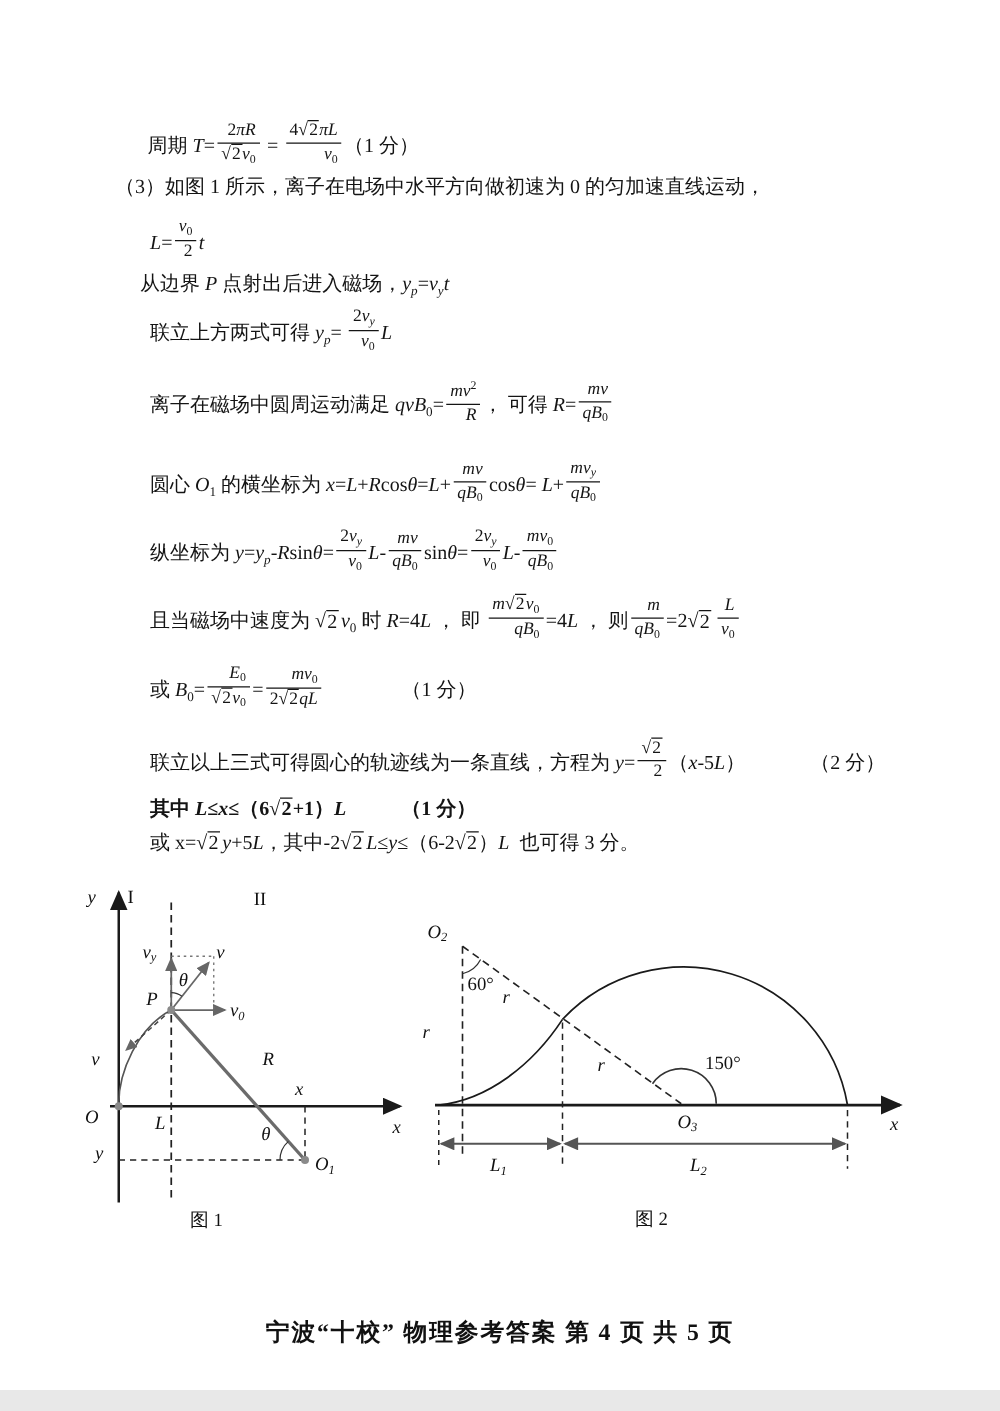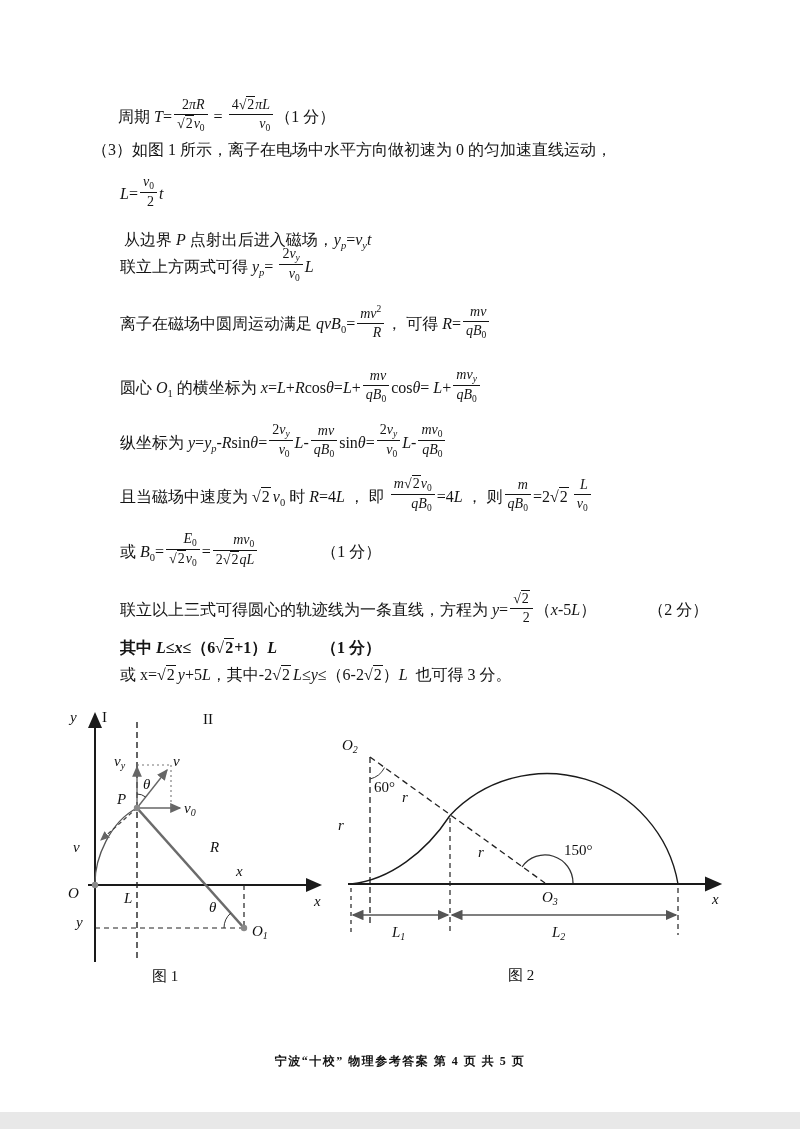--- a/index.html
+++ b/index.html
@@ -13,35 +13,35 @@
   .msup{font-size:10.5px;vertical-align:super;}
   .frac{display:inline-block;vertical-align:middle;text-align:right;margin:3px 2px;transform:translateY(-3px);}
   .frac .num,.frac .den{display:block;font-size:14px;line-height:1.3;padding:0 3px;}
   .frac .den{border-top:1.4px solid #141414;}
   .frac .msub{font-size:9.5px;vertical-align:-3px;}
   .frac .msup{font-size:9.5px;}
   .sqrtg{white-space:nowrap;}
   .radc{border-top:1.4px solid #141414;padding:0 1px;}
   .gap{display:inline-block;}
   #footer{position:absolute;top:1053px;left:0;width:100%;text-align:center;
-          font-size:12px;font-weight:bold;letter-spacing:1.5px;color:#111;}
+          font-size:19px;font-weight:bold;letter-spacing:1.5px;color:#111;}
   svg text{font-family:"Liberation Serif",serif;font-size:15px;fill:#111;}
   svg .it{font-style:italic;}
   svg .cap{font-size:15px;font-style:normal;}
   svg .sm{font-size:10px;}
 </style>
 </head>
 <body>
 
 <div id="page">
 
   <div class="mline" style="top:96px;  left:118px;"><span class="mt">周期 </span><span class="mi">T</span><span class="mt">=</span><span class="frac"><span class="num"><span class="mt">2</span><span class="mi">πR</span></span><span class="den"><span class="sqrtg"><span class="mt">√</span><span class="radc mt">2</span></span><span class="mi">v</span><span class="msub">0</span></span></span><span class="mt"> = </span><span class="frac"><span class="num"><span class="mt">4</span><span class="sqrtg"><span class="mt">√</span><span class="radc mt">2</span></span><span class="mi">πL</span></span><span class="den"><span class="mi">v</span><span class="msub">0</span></span></span><span class="mt">（1 分）</span></div>
   <div class="mline" style="top:140px; left:92px;"><span class="mt">（3）如图 1 所示，离子在电场中水平方向做初速为 0 的匀加速直线运动，</span></div>
   <div class="mline" style="top:173px; left:120px;"><span class="mi">L</span><span class="mt">=</span><span class="frac"><span class="num"><span class="mi">v</span><span class="msub">0</span></span><span class="den"><span class="mt">2</span></span></span><span class="mi">t</span></div>
-  <div class="mline" style="top:218px; left:124px;margin-top:12px;"><span class="mt">从边界 </span><span class="mi">P</span><span class="mt"> 点射出后进入磁场，</span><span class="mi">y</span><span class="msub mi">p</span><span class="mt">=</span><span class="mi">v</span><span class="msub mi">y</span><span class="mi">t</span></div>
+  <div class="mline" style="top:218px; left:112px;"><span class="mt">从边界 </span><span class="mi">P</span><span class="mt"> 点射出后进入磁场，</span><span class="mi">y</span><span class="msub mi">p</span><span class="mt">=</span><span class="mi">v</span><span class="msub mi">y</span><span class="mi">t</span></div>
   <div class="mline" style="top:245px; left:120px;"><span class="mt">联立上方两式可得 </span><span class="mi">y</span><span class="msub mi">p</span><span class="mt">= </span><span class="frac"><span class="num"><span class="mt">2</span><span class="mi">v</span><span class="msub mi">y</span></span><span class="den"><span class="mi">v</span><span class="msub">0</span></span></span><span class="mi">L</span></div>
   <div class="mline" style="top:303px; left:120px;"><span class="mt">离子在磁场中圆周运动满足 </span><span class="mi">qvB</span><span class="msub">0</span><span class="mt">=</span><span class="frac"><span class="num"><span class="mi">mv</span><span class="msup">2</span></span><span class="den"><span class="mi">R</span></span></span><span class="mt">， 可得 </span><span class="mi">R</span><span class="mt">=</span><span class="frac"><span class="num"><span class="mi">mv</span></span><span class="den"><span class="mi">qB</span><span class="msub">0</span></span></span></div>
   <div class="mline" style="top:366px; left:120px;"><span class="mt">圆心 </span><span class="mi">O</span><span class="msub">1</span><span class="mt"> 的横坐标为 </span><span class="mi">x</span><span class="mt">=</span><span class="mi">L</span><span class="mt">+</span><span class="mi">R</span><span class="mt">cos</span><span class="mi">θ</span><span class="mt">=</span><span class="mi">L</span><span class="mt">+</span><span class="frac"><span class="num"><span class="mi">mv</span></span><span class="den"><span class="mi">qB</span><span class="msub">0</span></span></span><span class="mt">cos</span><span class="mi">θ</span><span class="mt">= </span><span class="mi">L</span><span class="mt">+</span><span class="frac"><span class="num"><span class="mi">mv</span><span class="msub mi">y</span></span><span class="den"><span class="mi">qB</span><span class="msub">0</span></span></span></div>
   <div class="mline" style="top:421px; left:120px;"><span class="mt">纵坐标为 </span><span class="mi">y</span><span class="mt">=</span><span class="mi">y</span><span class="msub mi">p</span><span class="mt">-</span><span class="mi">R</span><span class="mt">sin</span><span class="mi">θ</span><span class="mt">=</span><span class="frac"><span class="num"><span class="mt">2</span><span class="mi">v</span><span class="msub mi">y</span></span><span class="den"><span class="mi">v</span><span class="msub">0</span></span></span><span class="mi">L</span><span class="mt">-</span><span class="frac"><span class="num"><span class="mi">mv</span></span><span class="den"><span class="mi">qB</span><span class="msub">0</span></span></span><span class="mt">sin</span><span class="mi">θ</span><span class="mt">=</span><span class="frac"><span class="num"><span class="mt">2</span><span class="mi">v</span><span class="msub mi">y</span></span><span class="den"><span class="mi">v</span><span class="msub">0</span></span></span><span class="mi">L</span><span class="mt">-</span><span class="frac"><span class="num"><span class="mi">mv</span><span class="msub">0</span></span><span class="den"><span class="mi">qB</span><span class="msub">0</span></span></span></div>
   <div class="mline" style="top:475px; left:120px;"><span class="mt">且当磁场中速度为 </span><span class="sqrtg"><span class="mt">√</span><span class="radc mt">2</span></span><span class="gap" style="width: 2px;"></span><span class="mi">v</span><span class="msub">0</span><span class="mt"> 时 </span><span class="mi">R</span><span class="mt">=4</span><span class="mi">L</span><span class="mt"> ， 即 </span><span class="frac"><span class="num"><span class="mi">m</span><span class="sqrtg"><span class="mt">√</span><span class="radc mt">2</span></span><span class="mi">v</span><span class="msub">0</span></span><span class="den"><span class="mi">qB</span><span class="msub">0</span></span></span><span class="mt">=4</span><span class="mi">L</span><span class="mt"> ， 则</span><span class="frac"><span class="num"><span class="mi">m</span></span><span class="den"><span class="mi">qB</span><span class="msub">0</span></span></span><span class="mt">=2</span><span class="sqrtg"><span class="mt">√</span><span class="radc mt">2</span></span><span class="gap" style="width: 3px;"></span><span class="frac"><span class="num"><span class="mi">L</span></span><span class="den"><span class="mi">v</span><span class="msub">0</span></span></span></div>
   <div class="mline" style="top:530px; left:120px;"><span class="mt">或 </span><span class="mi">B</span><span class="msub">0</span><span class="mt">=</span><span class="frac"><span class="num"><span class="mi">E</span><span class="msub">0</span></span><span class="den"><span class="sqrtg"><span class="mt">√</span><span class="radc mt">2</span></span><span class="mi">v</span><span class="msub">0</span></span></span><span class="mt">=</span><span class="frac"><span class="num"><span class="mi">mv</span><span class="msub">0</span></span><span class="den"><span class="mt">2</span><span class="sqrtg"><span class="mt">√</span><span class="radc mt">2</span></span><span class="mi">qL</span></span></span><span class="gap" style="width: 62px;"></span><span class="mt">（1 分）</span></div>
   <div class="mline" style="top:590px; left:120px;"><span class="mt">联立以上三式可得圆心的轨迹线为一条直线，方程为 </span><span class="mi">y</span><span class="mt">=</span><span class="frac"><span class="num"><span class="sqrtg"><span class="mt">√</span><span class="radc mt">2</span></span></span><span class="den"><span class="mt">2</span></span></span><span class="mt">（</span><span class="mi">x</span><span class="mt">-5</span><span class="mi">L</span><span class="mt">）</span><span class="gap" style="width: 52px;"></span><span class="mt">（2 分）</span></div>
   <div class="mline" style="top:638px; left:120px;font-weight:bold;"><span class="mt">其中 </span><span class="mi">L</span><span class="mt">≤</span><span class="mi">x</span><span class="mt">≤（6</span><span class="sqrtg"><span class="mt">√</span><span class="radc mt">2</span></span><span class="mt">+1）</span><span class="mi">L</span><span class="gap" style="width: 44px;"></span><span class="mt">（1 分）</span></div>
   <div class="mline" style="top:665px; left:120px;"><span class="mt">或 x=</span><span class="sqrtg"><span class="mt">√</span><span class="radc mt">2</span></span><span class="gap" style="width: 2px;"></span><span class="mi">y</span><span class="mt">+5</span><span class="mi">L</span><span class="mt">，其中-2</span><span class="sqrtg"><span class="mt">√</span><span class="radc mt">2</span></span><span class="gap" style="width: 2px;"></span><span class="mi">L</span><span class="mt">≤</span><span class="mi">y</span><span class="mt">≤（6-2</span><span class="sqrtg"><span class="mt">√</span><span class="radc mt">2</span></span><span class="mt">）</span><span class="mi">L</span><span class="mt">  也可得 3 分。</span></div>
 

